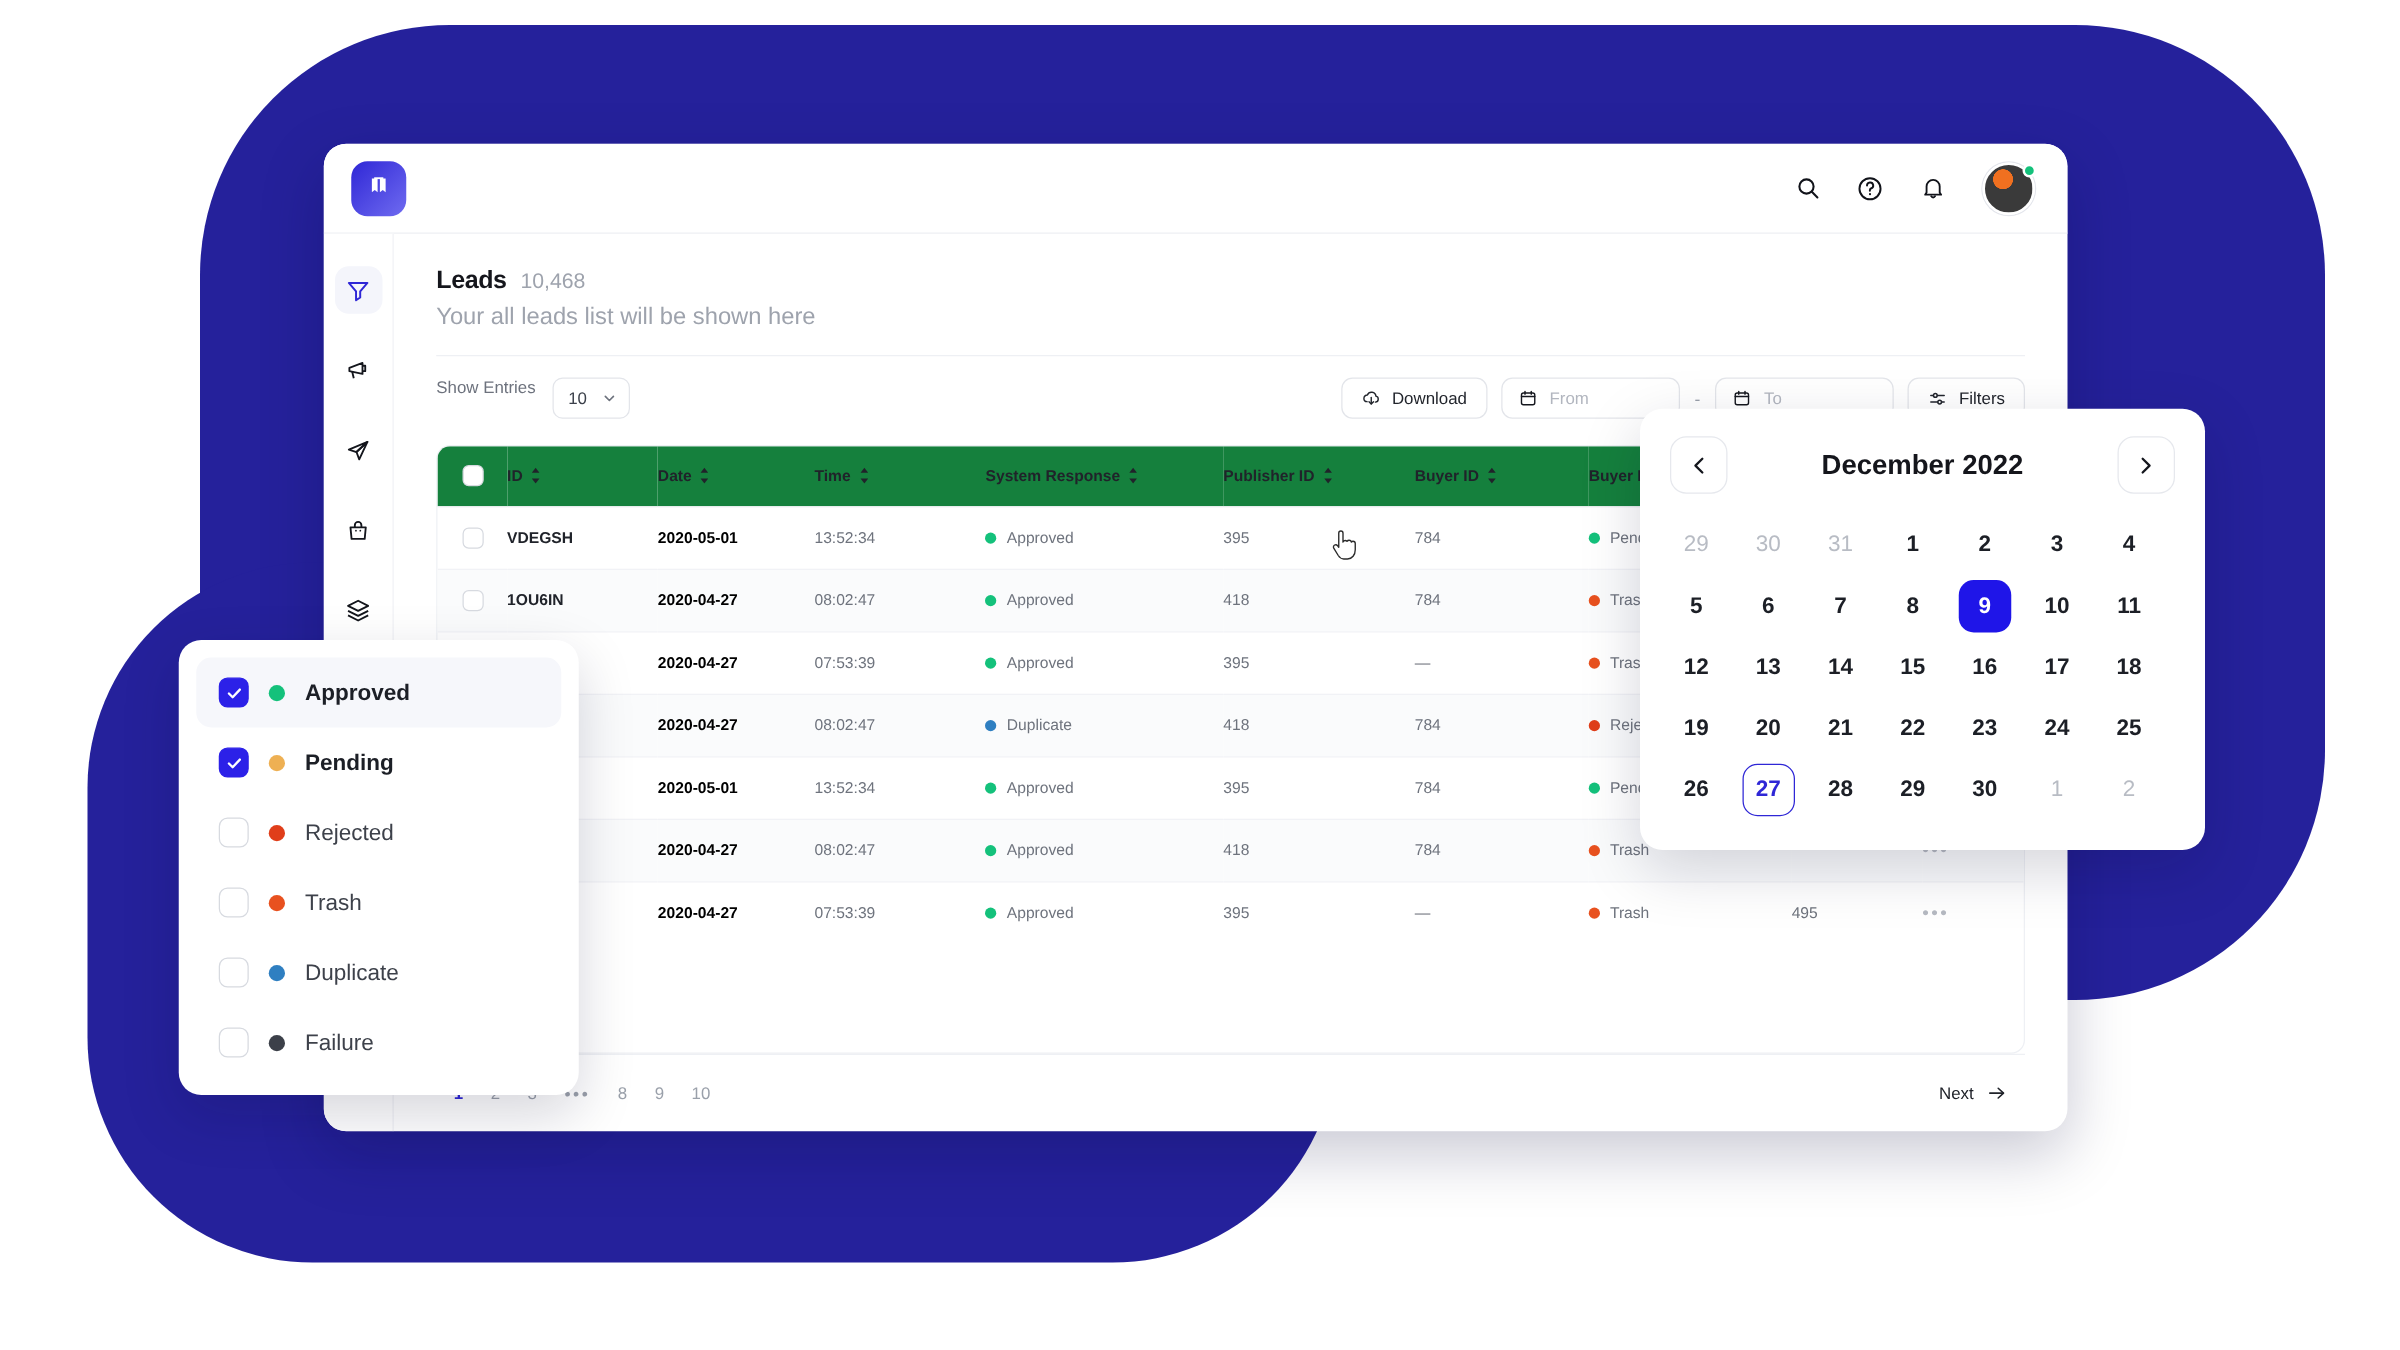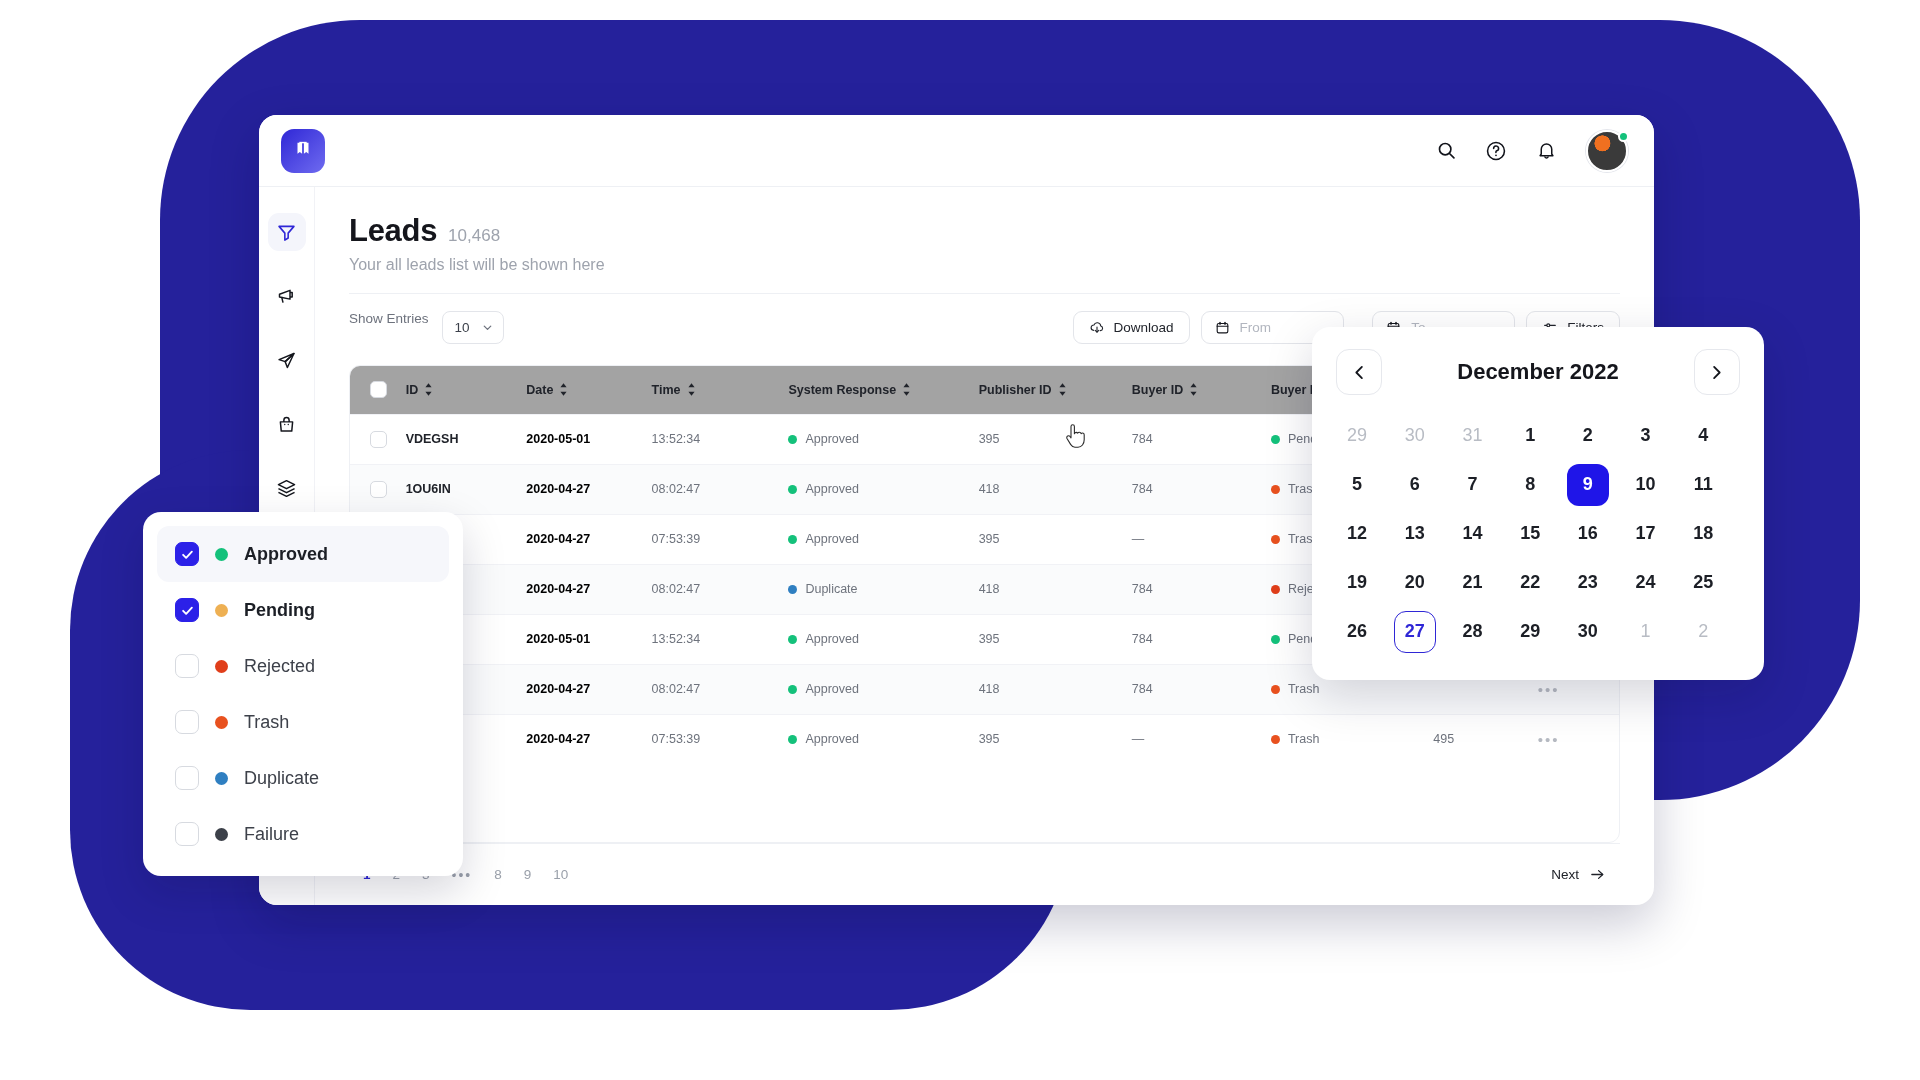--- a/index.html
+++ b/index.html
@@ -89,23 +89,23 @@
     display:flex; align-items:center; justify-content:center;
     color:#14161d; cursor:pointer;
   }
   .side-item.active { background:#f4f5fb; color:#2f27d6; }
 
   .content { flex:1; min-width:0; display:flex; flex-direction:column; position:relative; }
 
   
   .page-head { padding:26px 34px 0 34px; }
   .title-row { display:flex; align-items:baseline; gap:11px; }
-  .page-title { font-size:31px; font-weight:700; color:#15161c; letter-spacing:-.3px; }
+  .page-title { font-size:20px; font-weight:700; color:#15161c; letter-spacing:-.3px; }
   .page-count { font-size:17px; color:#9ea3ad; font-weight:400; }
-  .page-sub { margin-top:7px; font-size:16px; color:#9ea3ad; }
+  .page-sub { margin-top:7px; font-size:19px; color:#9ea3ad; }
 
   .divider { height:1px; background:#eef0f4; margin:19px 34px 0 34px; }
 
   
   .toolbar {
     display:flex; align-items:center;
     padding:17px 34px 0 34px;
   }
   .show-entries { display:flex; gap:13px; }
   .show-entries-label { font-size:13.5px; color:#6d727d; }
@@ -132,21 +132,21 @@
   .dash { color:#9aa0aa; font-size:14px; padding:0 1px; }
 
   
   .table-wrap { padding:21px 34px 0 34px; flex:1; min-height:0; }
   .table-card {
     border:1px solid #eef0f4; border-radius:11px; overflow:hidden;
     background:#fff; height:100%;
     display:flex; flex-direction:column;
   }
   table { width:100%; border-collapse:collapse; table-layout:fixed; }
-  thead tr { background:#a3a3a3; }
+  thead tr { background:#15803d; }
   th {
     text-align:left; font-size:12.5px; font-weight:700; color:#20232a;
     padding:14px 0; height:48px; white-space:nowrap;
   }
   th .th-in { display:flex; align-items:center; gap:6px; }
   td {
     font-size:12.5px; color:#6e737d; padding:0; height:50px;
     white-space:nowrap; border-top:1px solid #f1f2f6;
   }
   tbody tr.alt { background:#fafbfc; }

